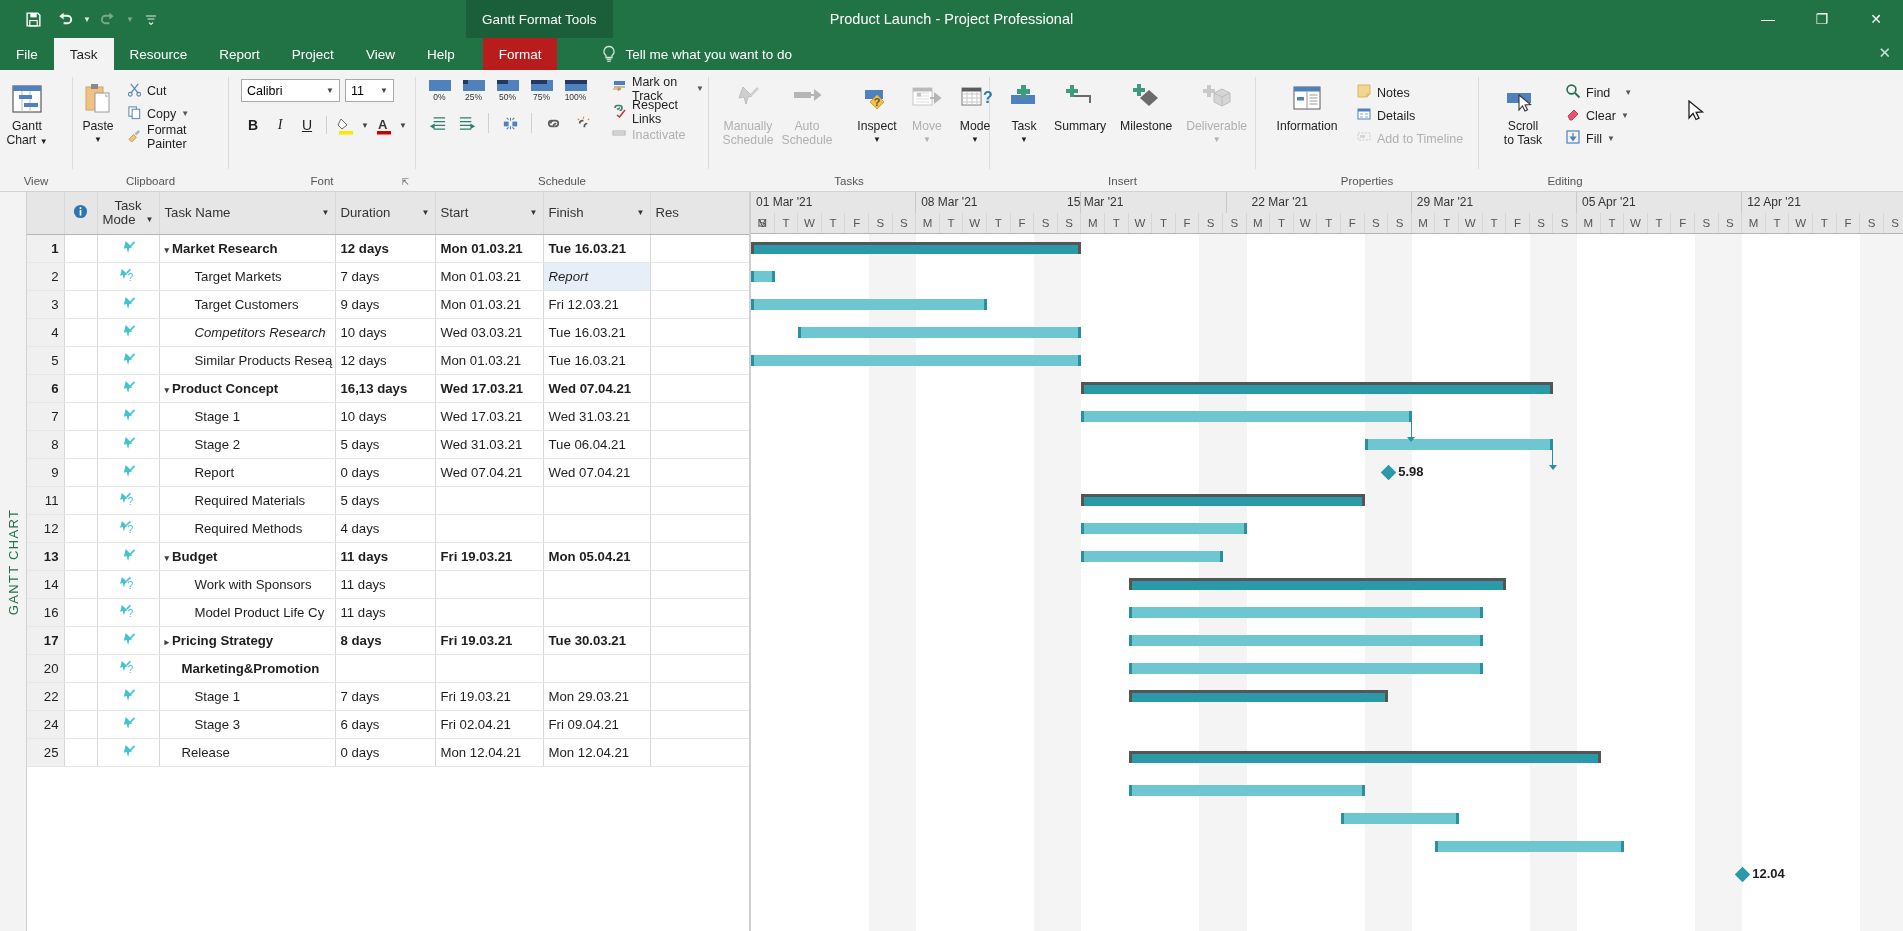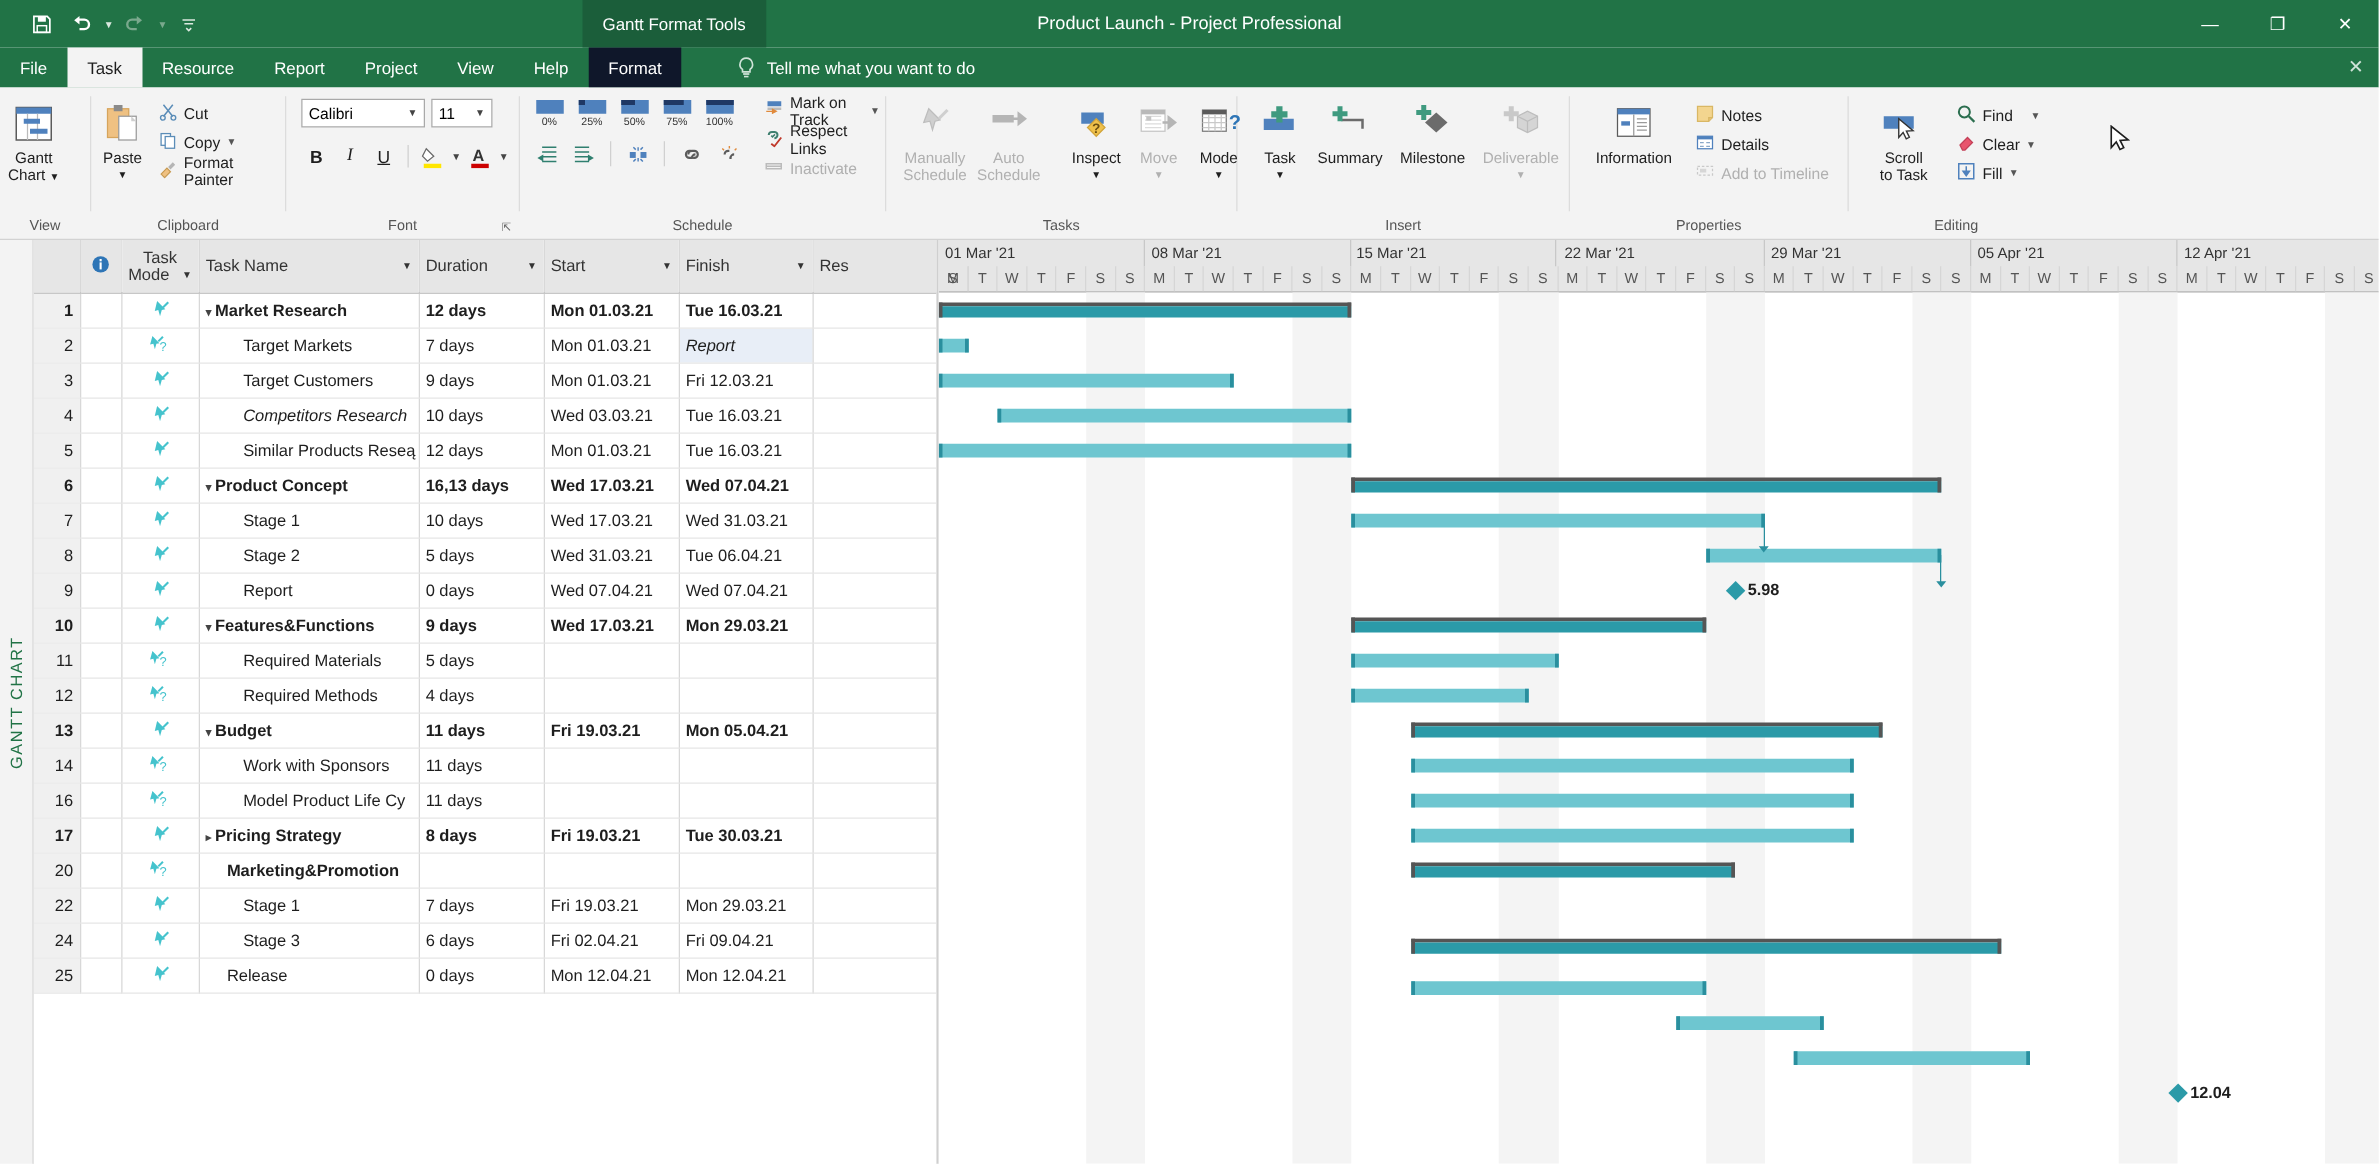--- a/index.html
+++ b/index.html
@@ -37,21 +37,21 @@
   .win-ctrl div {
     width: 54px; height: 38px; display: flex; align-items: center; justify-content: center;
     color: #ffffff; font-size: 14px;
   }
   
   .tabstrip { height: 32px; background: #217346; display: flex; align-items: stretch; position: relative; }
   .tab {
     padding: 0 16px; display: flex; align-items: center; color: #ffffff; font-size: 13.5px;
   }
   .tab.active { background: #f3f3f3; color: #1e1e1e; }
-  .tab.fmt { background: #0f172a; }
+  .tab.fmt { background: #b91c1c; margin-left: 12px; }
   .tellme {
     display: flex; align-items: center; gap: 8px; color: #ffffff; font-size: 13.5px;
     margin-left: 44px;
   }
   .bulb { width: 16px; height: 18px; }
   .tabstrip .collapse {
     position: absolute; right: 12px; top: 6px; color: #cfe3d8; font-size: 15px;
   }
   
   .ribbon {
@@ -830,33 +830,20 @@
             <td class="mode"><svg width="15" height="15" viewBox="0 0 16 16">
                 <path d="M5 2l7 7-3 .7-1.5 5.3-1.5-5.3-3 .7z" fill="#45c3cd"></path>
                 <path d="M10 7.5L14.5 3" stroke="#45c3cd" stroke-width="1.8"></path>
               </svg></td>
             <td class="tname" style="white-space: nowrap;"><span class="ind2"><span>Report</span></span></td>
             <td class="dur">0 days</td>
             <td class="start">Wed 07.04.21</td>
             <td class="finish">Wed 07.04.21</td>
             <td class="res"></td>
           </tr>
-          <tr class="summary">
-            <td class="rownum" style="height: 28px;">10</td>
-            <td class="icol"></td>
-            <td class="mode"><svg width="15" height="15" viewBox="0 0 16 16">
-                <path d="M5 2l7 7-3 .7-1.5 5.3-1.5-5.3-3 .7z" fill="#45c3cd"></path>
-                <path d="M10 7.5L14.5 3" stroke="#45c3cd" stroke-width="1.8"></path>
-              </svg></td>
-            <td class="tname" style="white-space: nowrap;"><span class=""><span class="tri">▾</span><span>Features&amp;Functions</span></span></td>
-            <td class="dur">9 days</td>
-            <td class="start">Wed 17.03.21</td>
-            <td class="finish">Mon 29.03.21</td>
-            <td class="res"></td>
-          </tr>
           <tr>
             <td class="rownum" style="height: 28px;">11</td>
             <td class="icol"></td>
             <td class="mode"><svg width="19" height="15" viewBox="0 0 20 16">
                 <path d="M3 2l6 6-2.6.6-1.3 4.6L3.8 8.6 1 9.2z" fill="#45c3cd"></path>
                 <path d="M8 6.5L12 2.5" stroke="#45c3cd" stroke-width="1.7"></path>
                 <text x="9" y="15" font-size="11" font-family="Liberation Sans" fill="#45c3cd">?</text>
               </svg></td>
             <td class="tname" style="white-space: nowrap;"><span class="ind2"><span>Required Materials</span></span></td>
             <td class="dur">5 days</td>
@@ -1003,21 +990,21 @@
         <div class="tlday" style="left: 118px; width: 23.6px;">S</div>
         <div class="tlday" style="left: 141.6px; width: 23.6px;">S</div>
         <div class="tlweek" style="left: 165.2px; width: 165.2px;">08 Mar '21</div>
         <div class="tlday" style="left: 165.2px; width: 23.6px;">M</div>
         <div class="tlday" style="left: 188.8px; width: 23.6px;">T</div>
         <div class="tlday" style="left: 212.4px; width: 23.6px;">W</div>
         <div class="tlday" style="left: 236px; width: 23.6px;">T</div>
         <div class="tlday" style="left: 259.6px; width: 23.6px;">F</div>
         <div class="tlday" style="left: 283.2px; width: 23.6px;">S</div>
         <div class="tlday" style="left: 306.8px; width: 23.6px;">S</div>
-        <div class="tlweek" style="left: 329px; width: 165.2px;">15 Mar '21</div>
+        <div class="tlweek" style="left: 311px; width: 165.2px;">15 Mar '21</div>
         <div class="tlday" style="left: 330.4px; width: 23.6px;">M</div>
         <div class="tlday" style="left: 354px; width: 23.6px;">T</div>
         <div class="tlday" style="left: 377.6px; width: 23.6px;">W</div>
         <div class="tlday" style="left: 401.2px; width: 23.6px;">T</div>
         <div class="tlday" style="left: 424.8px; width: 23.6px;">F</div>
         <div class="tlday" style="left: 448.4px; width: 23.6px;">S</div>
         <div class="tlday" style="left: 472px; width: 23.6px;">S</div>
         <div class="tlweek" style="left: 495.6px; width: 165.2px;">22 Mar '21</div>
         <div class="tlday" style="left: 495.6px; width: 23.6px;">M</div>
         <div class="tlday" style="left: 519.2px; width: 23.6px;">T</div>

